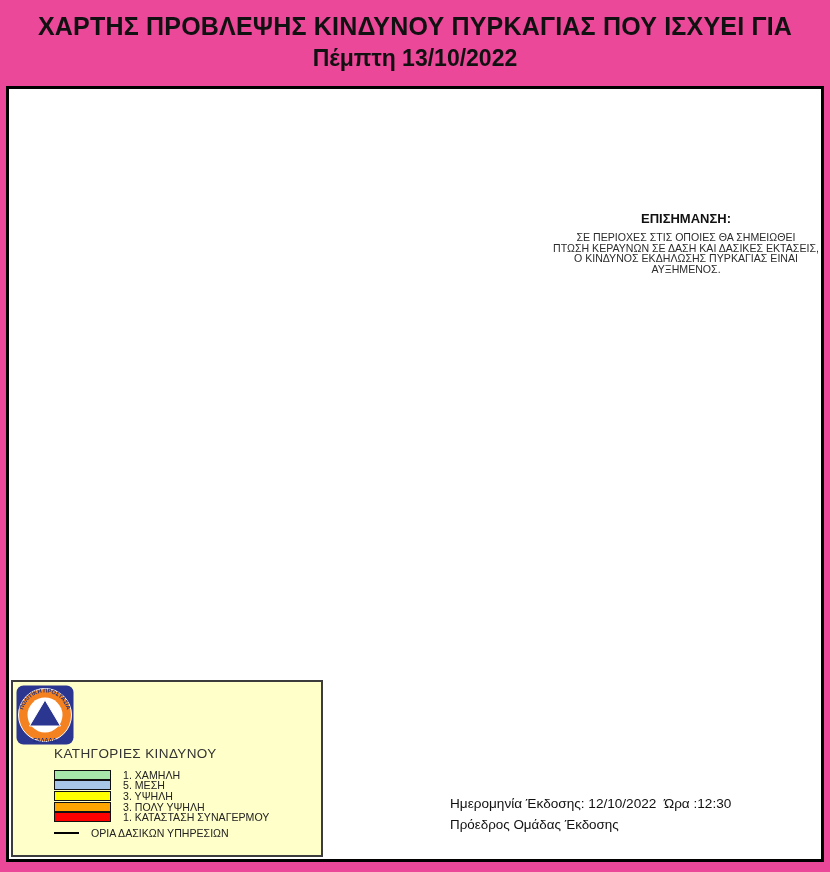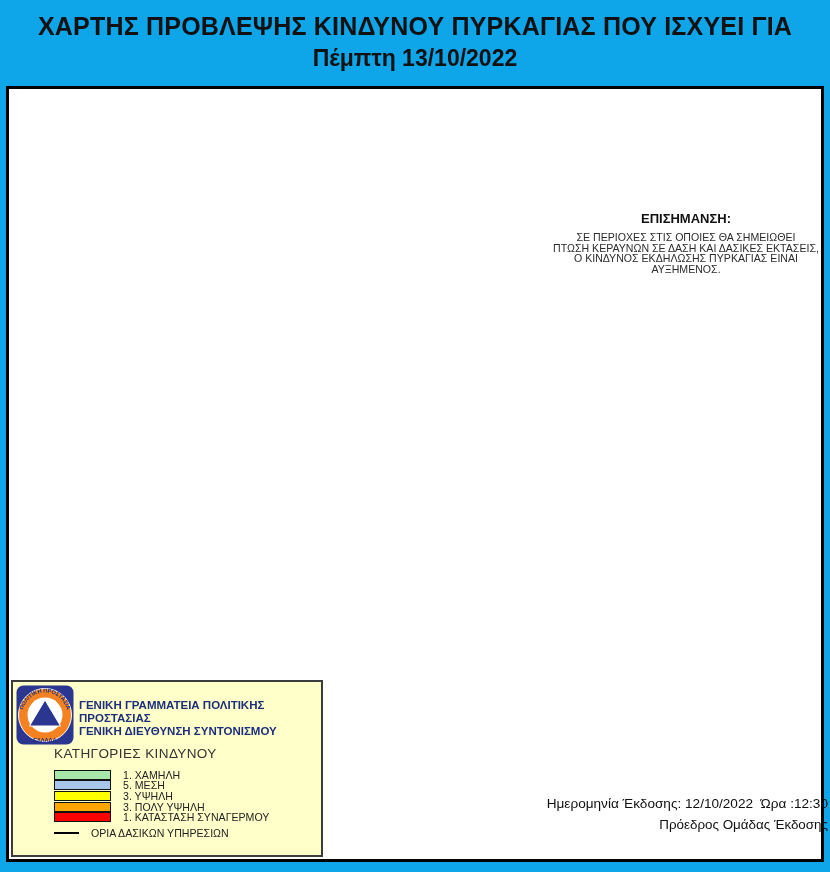--- a/index.html
+++ b/index.html
@@ -1,16 +1,16 @@
 <!DOCTYPE html>
 <html style="--low: #A7E7A9; --medium: #A8C7E8; --neighbor: #B3B3B3; --navy: #1C2F7D; --legend-bg: #FFFFC9;"><head>
 <meta charset="utf-8">
 <style>
   html,body{margin:0;padding:0;background:#fff;}
-  #page{position:relative;width:830px;height:872px;background:#0ea5e9;overflow:hidden;
+  #page{position:relative;width:830px;height:872px;background:#ec4899;overflow:hidden;
         font-family:"Liberation Sans",sans-serif;color:#111;}
   .abs{position:absolute;}
   
   #title1{left:0;top:12px;width:830px;text-align:center;font-size:25px;font-weight:bold;letter-spacing:.2px;}
   #title2{left:0;top:45px;width:830px;text-align:center;font-size:23px;font-weight:bold;}
   
   #map-frame{left:6px;top:86px;width:812px;height:770px;border:3px solid #000;background:#fff;}
   #map-svg{left:0;top:0;width:830px;height:872px;}
   .low{fill:var(--low,#A3EBA3);stroke:#151515;stroke-width:1.1;stroke-linejoin:round;}
   .med{fill:var(--medium,#A9CBEB);stroke:#151515;stroke-width:1.1;stroke-linejoin:round;}
@@ -31,21 +31,21 @@
   #legend-org{position:absolute;left:66px;top:17px;width:238px;font-size:11.5px;font-weight:bold;
               line-height:13px;color:var(--navy,#1C2F7D);}
   #legend-cat{position:absolute;left:41px;top:64px;font-size:13.5px;color:#333;letter-spacing:.4px;}
   #legend-rows{position:absolute;left:41px;top:88px;}
   .lg-row{display:flex;align-items:center;height:9px;margin-bottom:1.7px;}
   .lg-swatch{width:55px;height:8px;border:1.3px solid #111;flex:0 0 auto;}
   .lg-label{margin-left:12px;font-size:10.6px;color:#222;white-space:nowrap;}
   #legend-bound{position:absolute;left:41px;top:145px;display:flex;align-items:center;}
   .lg-line{width:25px;height:0;border-top:2px solid #000;flex:0 0 auto;}
   
-  #issue{left:450px;top:796px;width:378px;text-align:right;color:#101010;}
+  #issue{left:450px;top:796px;width:378px;text-align:left;color:#101010;}
   #issue .l1{font-size:13.6px;margin-bottom:6px;white-space:pre;}
   #issue .l2,#issue .l3{font-size:13.4px;line-height:16px;}
 </style>
 </head>
 <body>
 
 <div id="page">
 
   <div id="title1" class="abs">ΧΑΡΤΗΣ ΠΡΟΒΛΕΨΗΣ ΚΙΝΔΥΝΟΥ ΠΥΡΚΑΓΙΑΣ ΠΟΥ ΙΣΧΥΕΙ ΓΙΑ</div>
   <div id="title2" class="abs">Πέμπτη 13/10/2022</div>
@@ -234,24 +234,20 @@
       <circle cx="29" cy="30" r="17.5" fill="#FFFFFF"></circle>
       <path d="M29,15 L44.5,41 L13.5,41 Z" fill="#2A3690" stroke="#FFFFFF" stroke-width="1"></path>
       <defs>
           <path id="logo-arc-top" d="M 6.5,30 A 22.5,22.5 0 1 1 51.5,30" fill="none"></path>
         </defs>
       <text font-size="5.6" font-weight="bold" fill="#1C2F7D">
         <textPath href="#logo-arc-top" startOffset="50%" text-anchor="middle">ΠΟΛΙΤΙΚΗ ΠΡΟΣΤΑΣΙΑ</textPath>
       </text>
       <text x="29" y="56.5" font-size="5.6" font-weight="bold" fill="#1C2F7D" text-anchor="middle">ΕΛΛΑΔΑ</text>
     </svg>
-    <div id="legend-org">
-      <div>ΓΕΝΙΚΗ ΓΡΑΜΜΑΤΕΙΑ ΠΟΛΙΤΙΚΗΣ ΠΡΟΣΤΑΣΙΑΣ</div>
-      <div>ΓΕΝΙΚΗ ΔΙΕΥΘΥΝΣΗ ΣΥΝΤΟΝΙΣΜΟΥ</div>
-    </div>
     <div id="legend-cat">ΚΑΤΗΓΟΡΙΕΣ ΚΙΝΔΥΝΟΥ</div>
     <div id="legend-rows">
       <div class="lg-row">
         <span class="lg-swatch" style="background-color: rgb(167, 231, 169);"></span>
         <span class="lg-label">1. ΧΑΜΗΛΗ</span>
       </div>
       <div class="lg-row">
         <span class="lg-swatch" style="background-color: rgb(168, 199, 232);"></span>
         <span class="lg-label">5. ΜΕΣΗ</span>
       </div>

